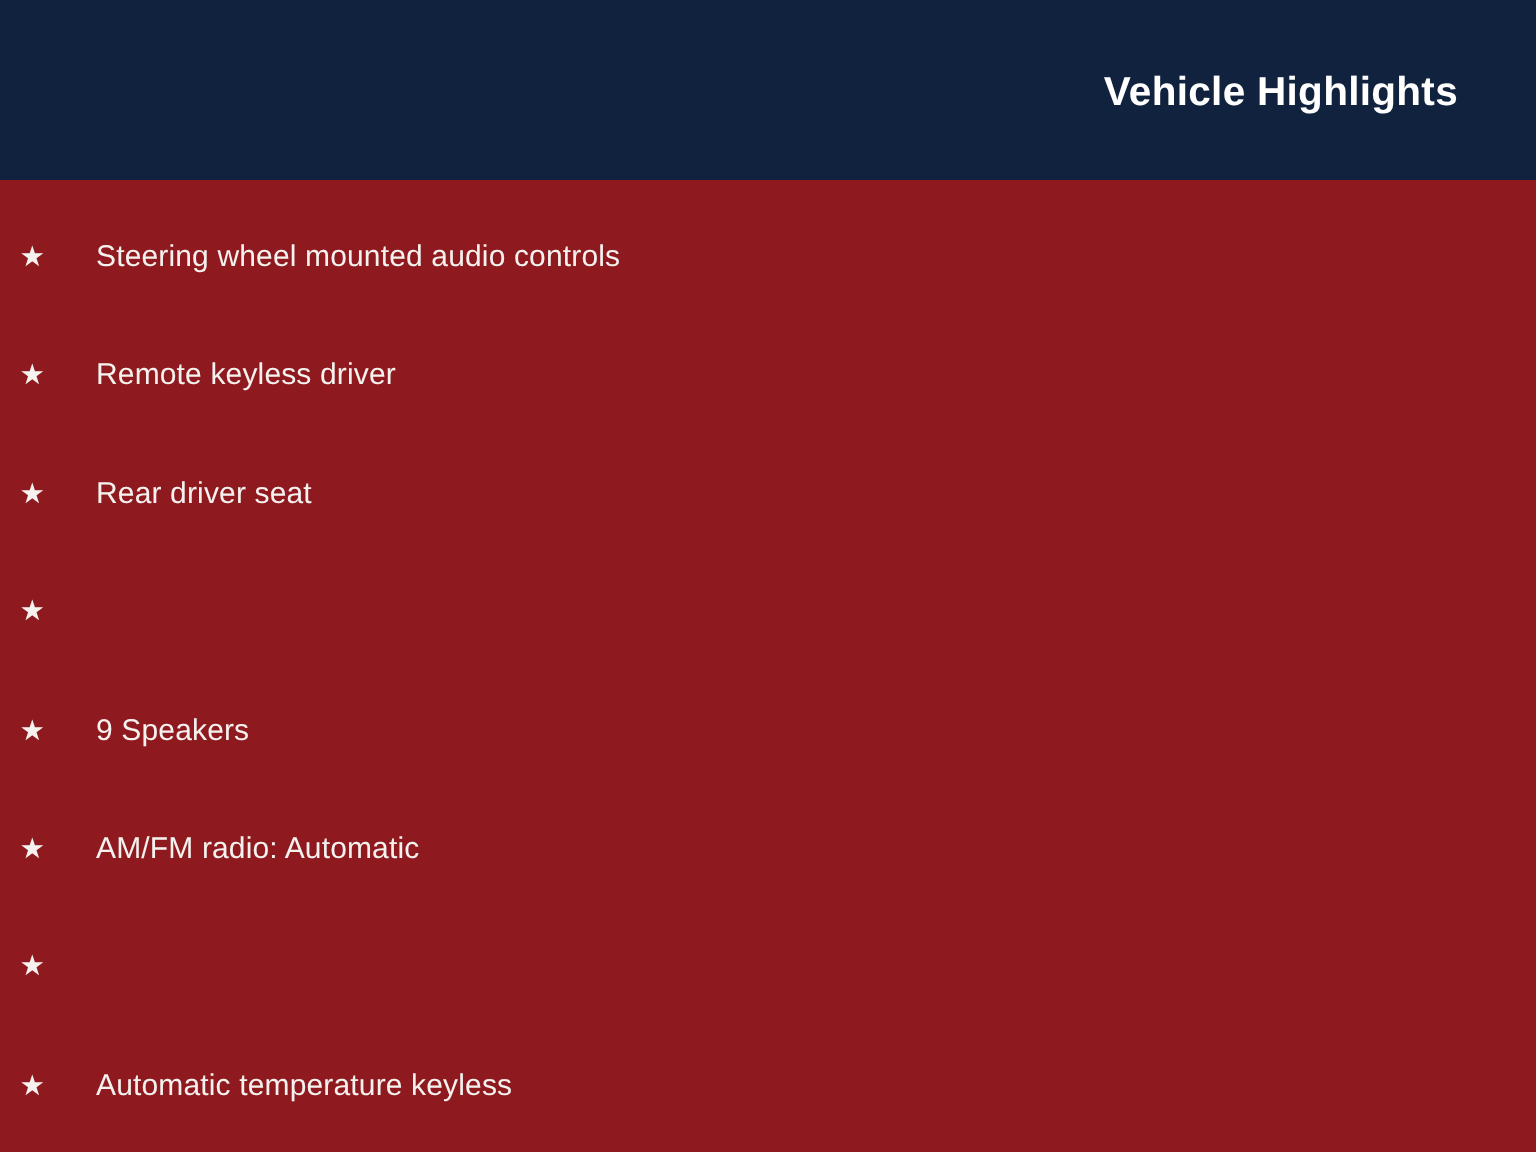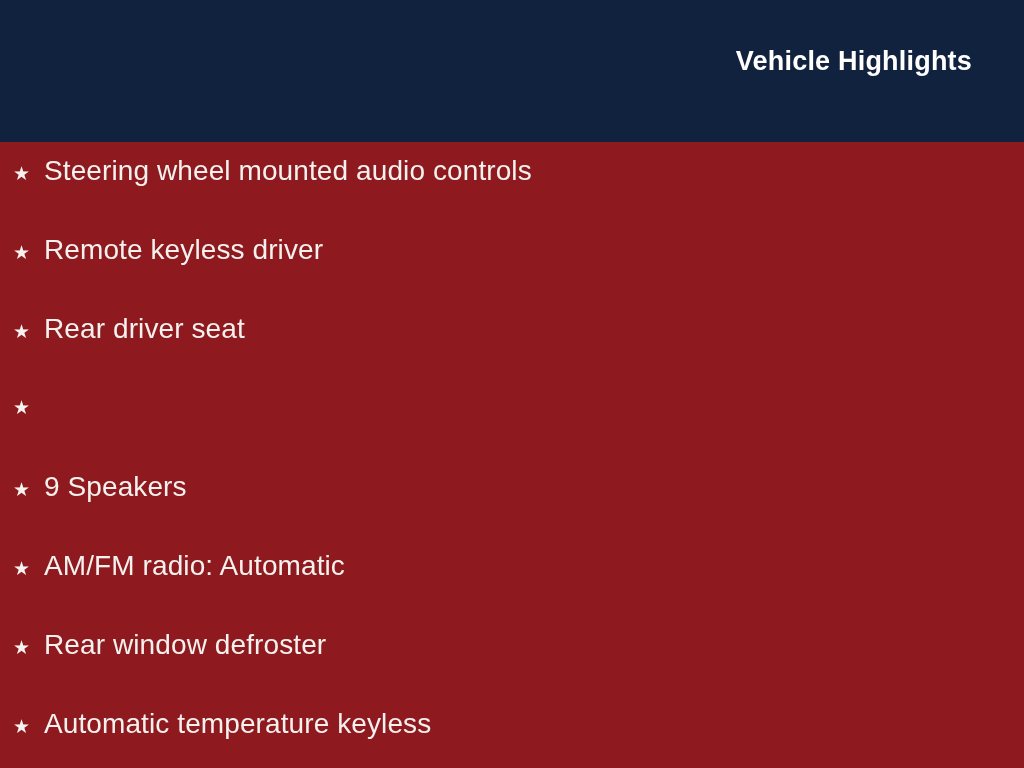--- a/index.html
+++ b/index.html
@@ -21,21 +21,21 @@
     height: 768px;
     background: #8e1a1f;
     overflow: hidden;
   }
   
   .header-band {
     position: absolute;
     left: 0;
     top: 0;
     width: 1024px;
-    height: 142px;
+    height: 120px;
     background: #11223e;
     box-sizing: border-box;
     display: flex;
     align-items: flex-start;
     justify-content: flex-end;
     padding: 45px 52px 0 0;
   }
   .header-title {
     color: #ffffff;
     font-size: 27px;
@@ -69,25 +69,26 @@
   .bullet-star {
     display: inline-block;
     width: 31px;
     flex: 0 0 31px;
     color: #f5f2ef;
     font-size: 19px;
     line-height: 34px;
   }
   .highlight-label {
     color: #f4f1ee;
-    font-size: 28px;
+    font-size: 20px;
     line-height: 34px;
     font-weight: normal;
     letter-spacing: 0.1px;
     white-space: nowrap;
+    margin-left: 20px;
   }
 </style>
 </head>
 <body>
 
 <div class="slide">
 
   <div class="header-band">
     <h1 class="header-title">Vehicle Highlights</h1>
   </div>
@@ -118,21 +119,20 @@
       <span class="highlight-label">9 Speakers</span>
     </li>
 
     <li class="highlight-item">
       <span class="bullet-star">★</span>
       <span class="highlight-label">AM/FM radio: Automatic</span>
     </li>
 
     <li class="highlight-item">
       <span class="bullet-star">★</span>
-      <span class="highlight-label">Rear window defroster</span>
     </li>
 
     <li class="highlight-item">
       <span class="bullet-star">★</span>
       <span class="highlight-label">Automatic temperature keyless</span>
     </li>
 
   </ul>
 
 </div>

